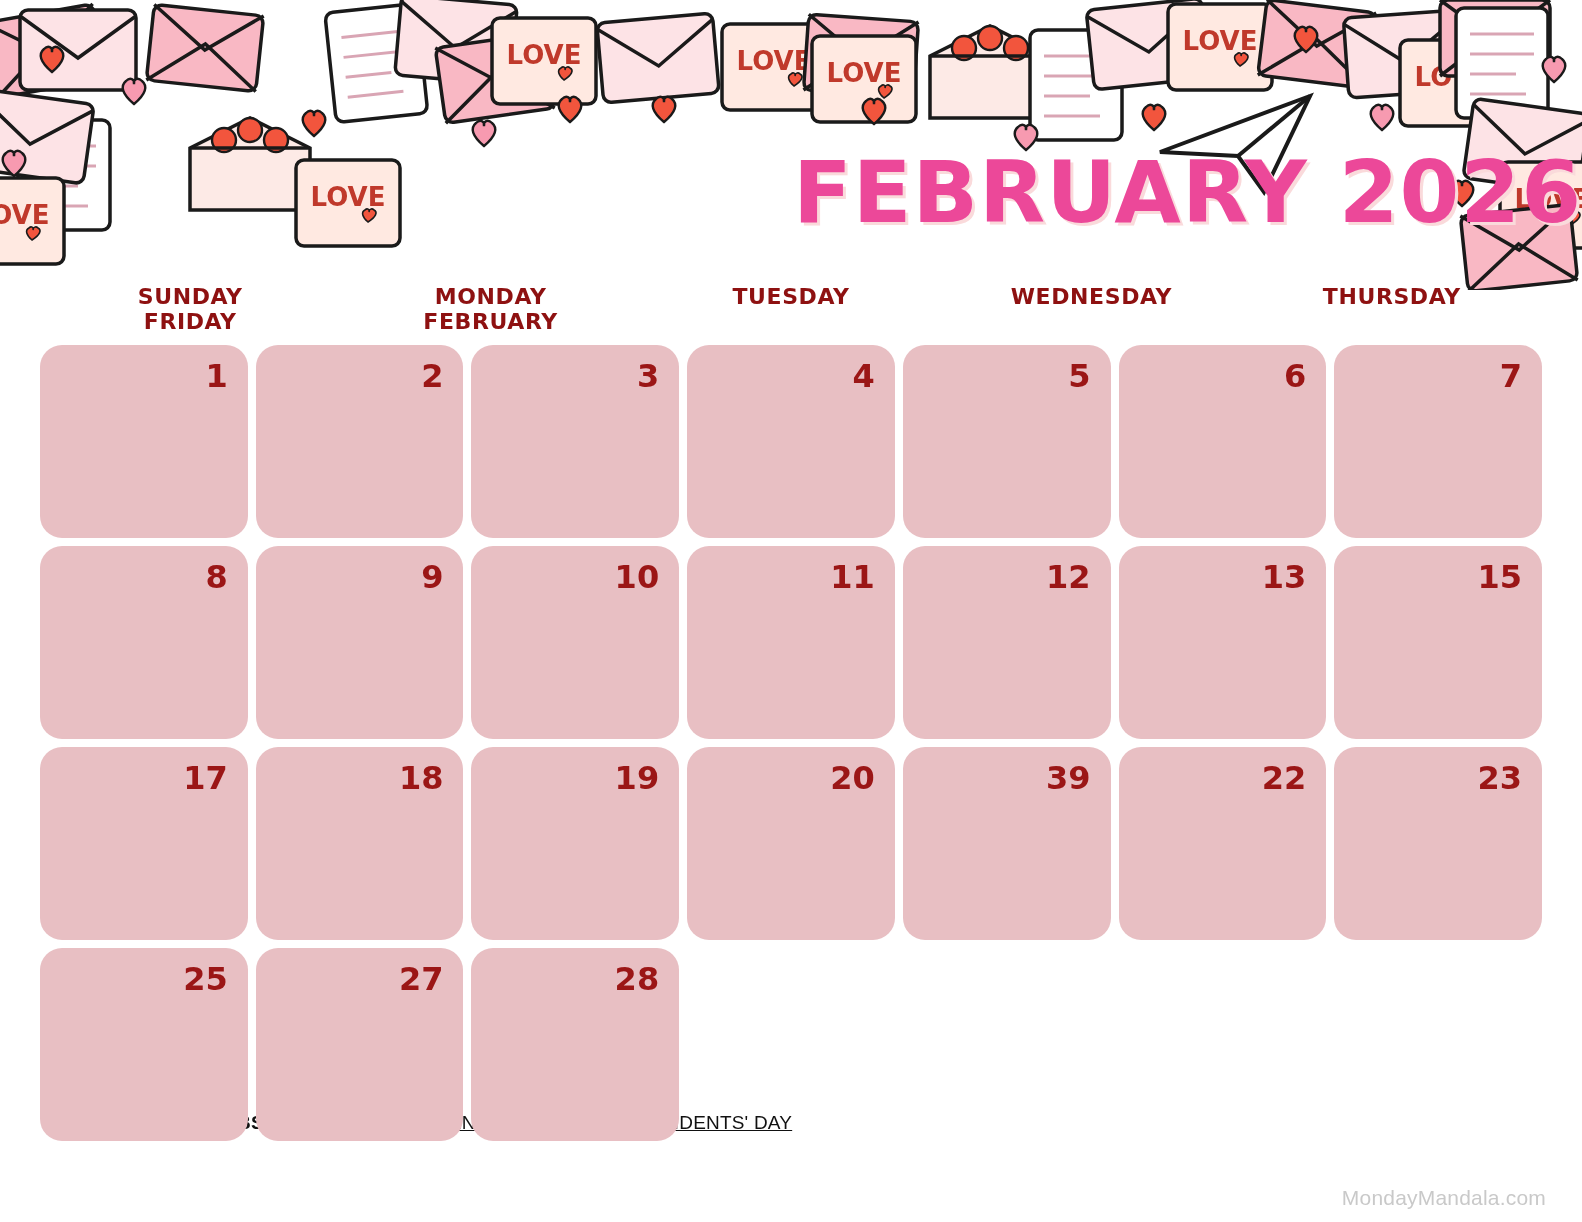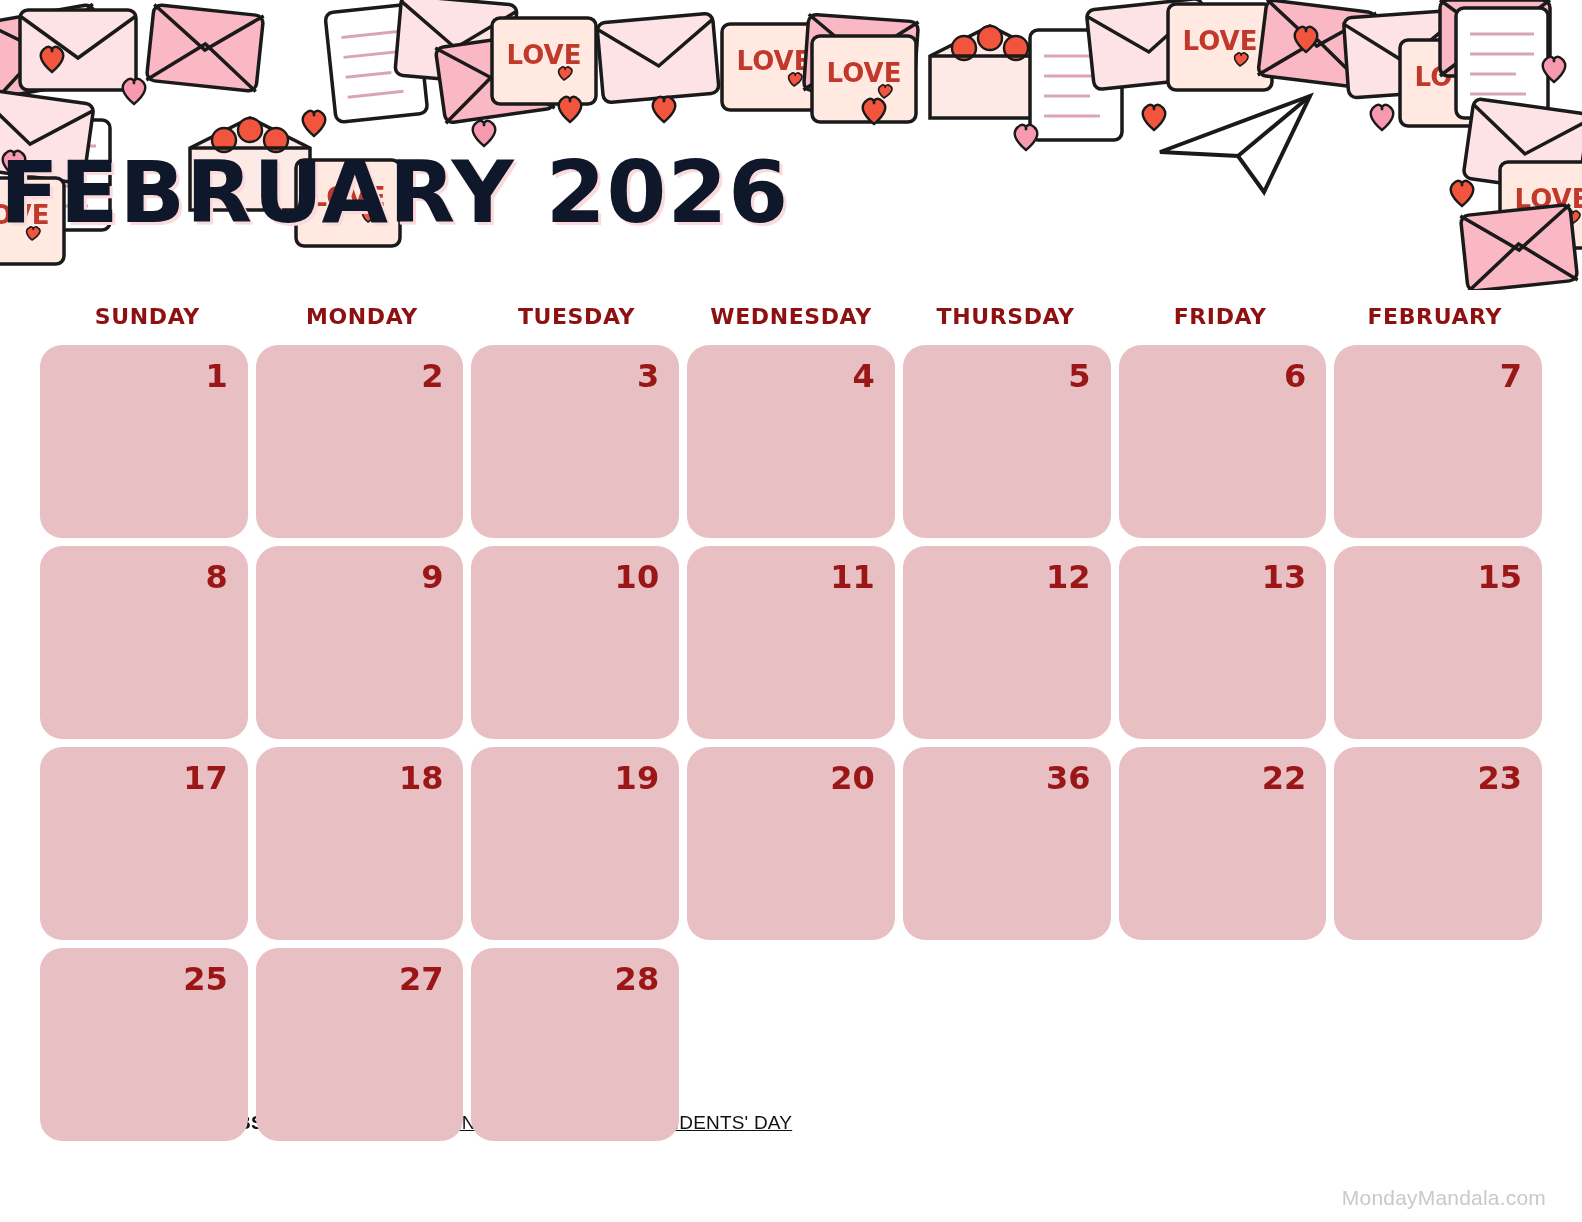--- a/index.html
+++ b/index.html
@@ -25,38 +25,38 @@
     pointer-events: none;
   }
   #banner svg { display: block; }
 
   
   #title {
     position: absolute;
     top: 142px;
     left: 0;
     width: 1582px;
-    text-align: left;
+    text-align: right;
     font-family: "DejaVu Sans", sans-serif;
     font-weight: bold;
     font-size: 86px;
     letter-spacing: 1px;
-    color: #0f172a;
+    color: #ec4899;
     text-shadow: 3px 3px 0 #fadadb;
     z-index: 5;
   }
 
   
   #weekday-row {
     position: absolute;
-    top: 304px;
+    top: 284px;
     left: 40px;
     width: 1502px;
     display: grid;
-    grid-template-columns: repeat(7, 1fr);
+    grid-template-columns: repeat(5, 1fr);
     z-index: 6;
   }
   .weekday {
     text-align: center;
     font-family: "DejaVu Sans", sans-serif;
     font-weight: bold;
     font-size: 22px;
     letter-spacing: 0.6px;
     color: #8e1111;
   }
@@ -269,21 +269,21 @@
     <div class="cell">
       <div class="daynum">18</div>
     </div>
     <div class="cell">
       <div class="daynum">19</div>
     </div>
     <div class="cell">
       <div class="daynum">20</div>
     </div>
     <div class="cell">
-      <div class="daynum">36</div>
+      <div class="daynum">39</div>
     </div>
     <div class="cell">
       <div class="daynum">22</div>
     </div>
     <div class="cell">
       <div class="daynum">23</div>
     </div>
     <div class="cell">
       <div class="daynum">25</div>
     </div>

